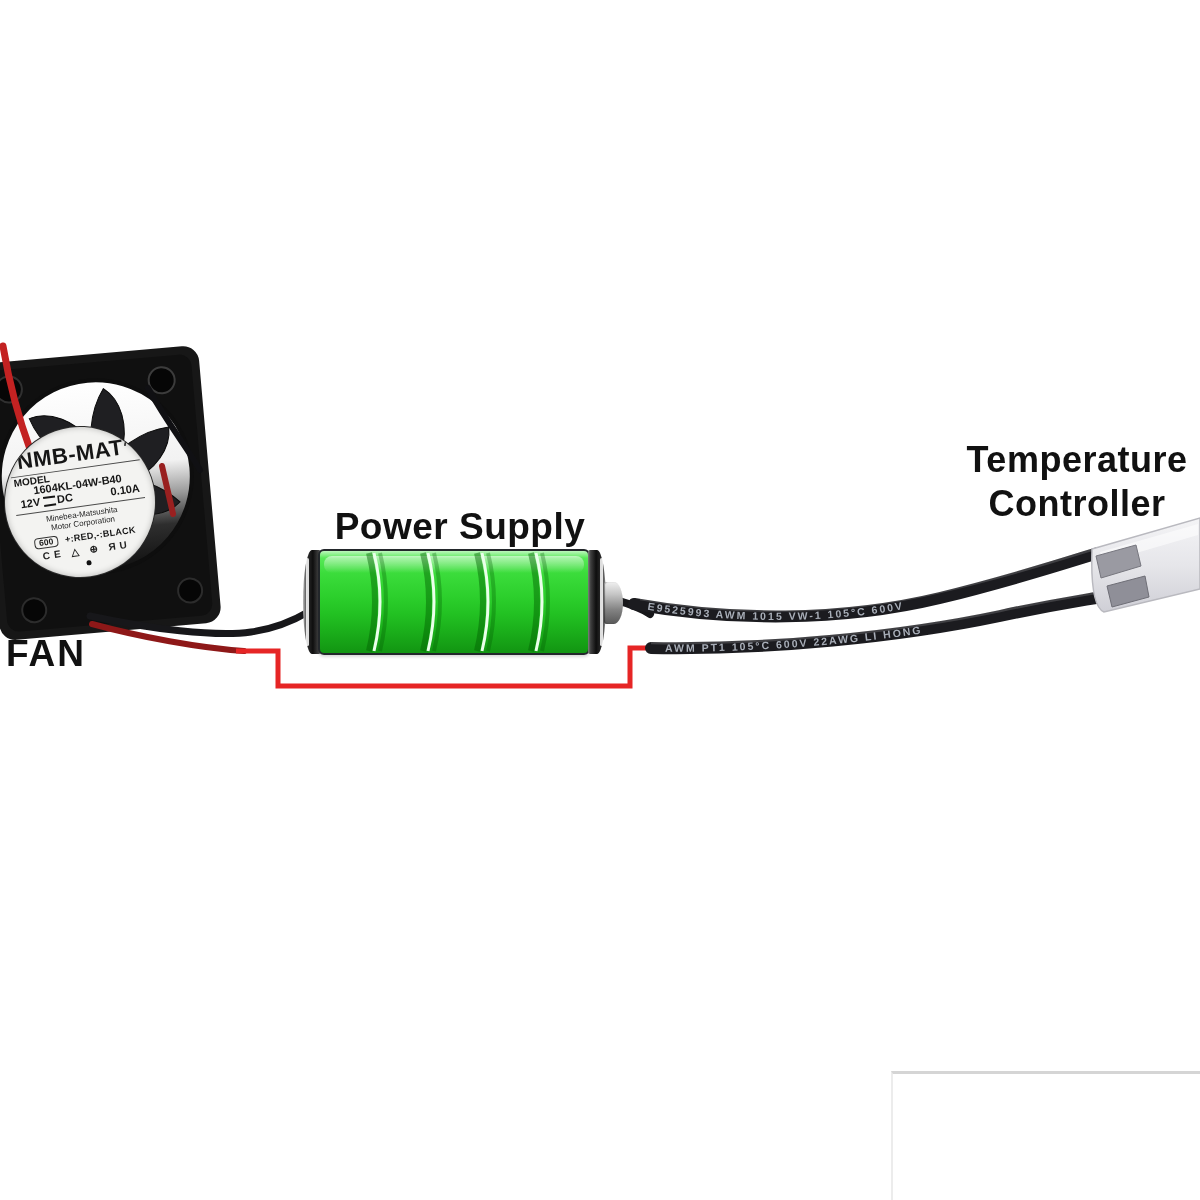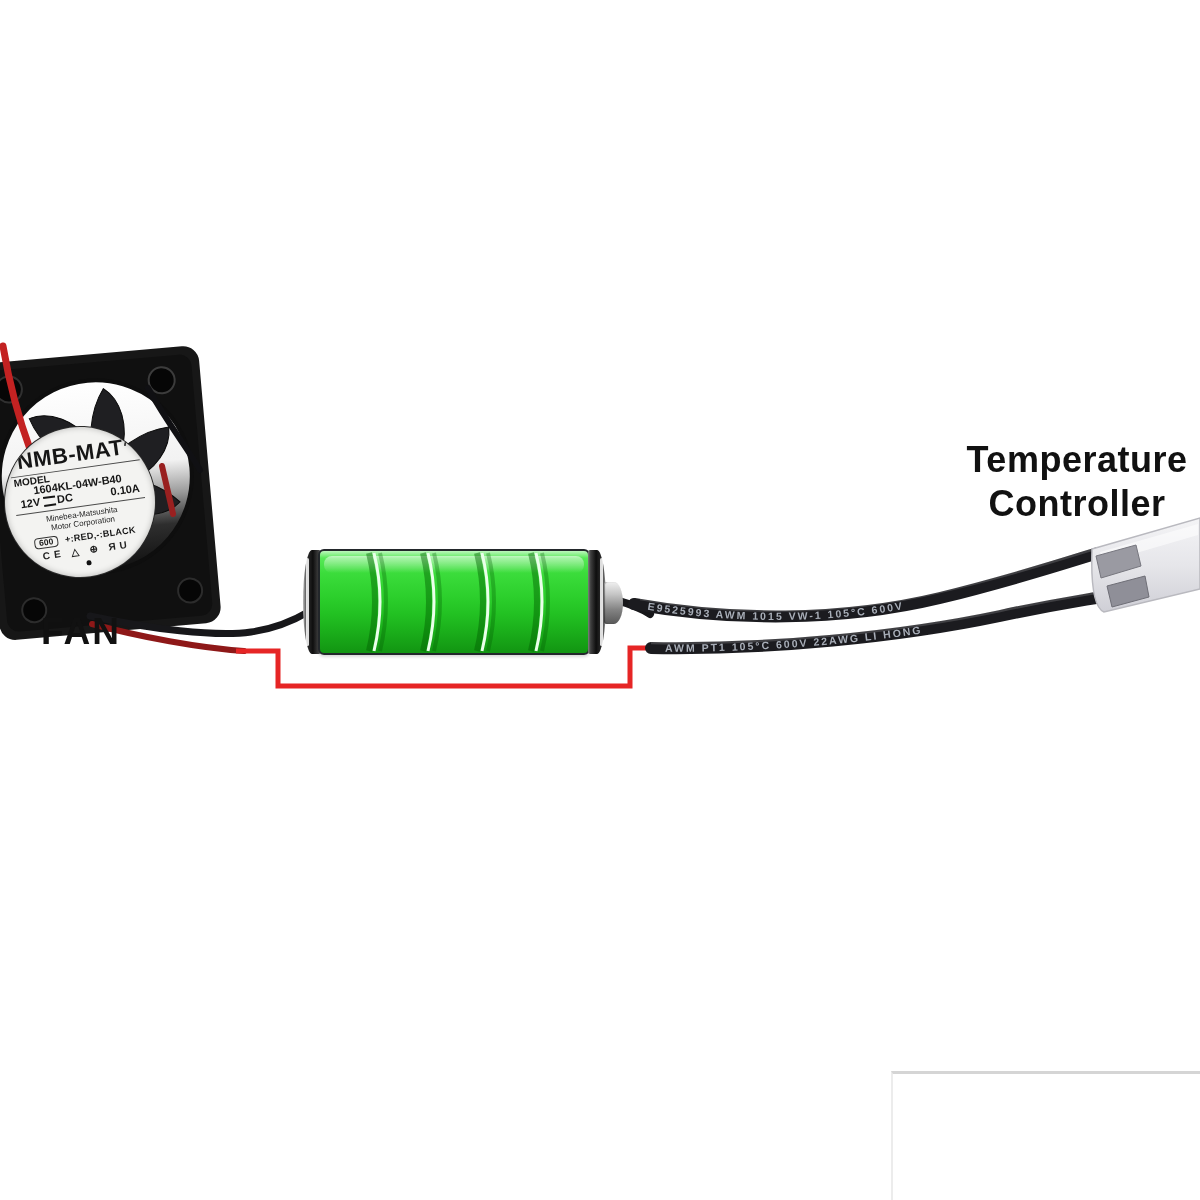--- a/index.html
+++ b/index.html
@@ -5,21 +5,21 @@
   html,body{margin:0;padding:0;background:#fff;}
   .scene{
     position:relative;width:1200px;height:1200px;background:#ffffff;
     overflow:hidden;font-family:"Liberation Sans",sans-serif;color:#111;
   }
   .scene svg.layer{position:absolute;left:0;top:0;}
   .caption{
     position:absolute;font-weight:700;color:#111;letter-spacing:.5px;
     font-family:"Liberation Sans",sans-serif;
   }
-  #fan-caption{left:6px;top:611px;font-size:37px;letter-spacing:2px;margin-left:35px;}
+  #fan-caption{left:6px;top:633px;font-size:37px;letter-spacing:2px;}
   #ps-caption{left:322px;top:506px;width:276px;text-align:center;font-size:37px;}
   #tc-caption{left:948px;top:438px;width:258px;text-align:center;font-size:36px;line-height:44px;}
 
   
   .fan-label{
     position:absolute;left:5px;top:427px;width:150px;height:150px;border-radius:50%;
     background:#f3f3f1;transform:rotate(-8deg);
     box-shadow:inset 0 0 6px rgba(0,0,0,.25), 0 0 0 1px #2a2a2a;
     text-align:center;overflow:hidden;line-height:1.05;color:#161616;
   }
@@ -203,20 +203,21 @@
     <div class="certs">
       <span>CE</span>
       <span>△</span>
       <span>⊕</span>
       <span>ЯU</span>
     </div>
     <div class="dot"></div>
   </div>
 
   <div id="fan-caption" class="caption">FAN</div>
+  <div id="ps-caption" class="caption">Power Supply</div>
   <div id="tc-caption" class="caption">
     <div>Temperature</div>
     <div>Controller</div>
   </div>
 
   <div class="faint-box"></div>
 
 </div>
 
 </body></html>

